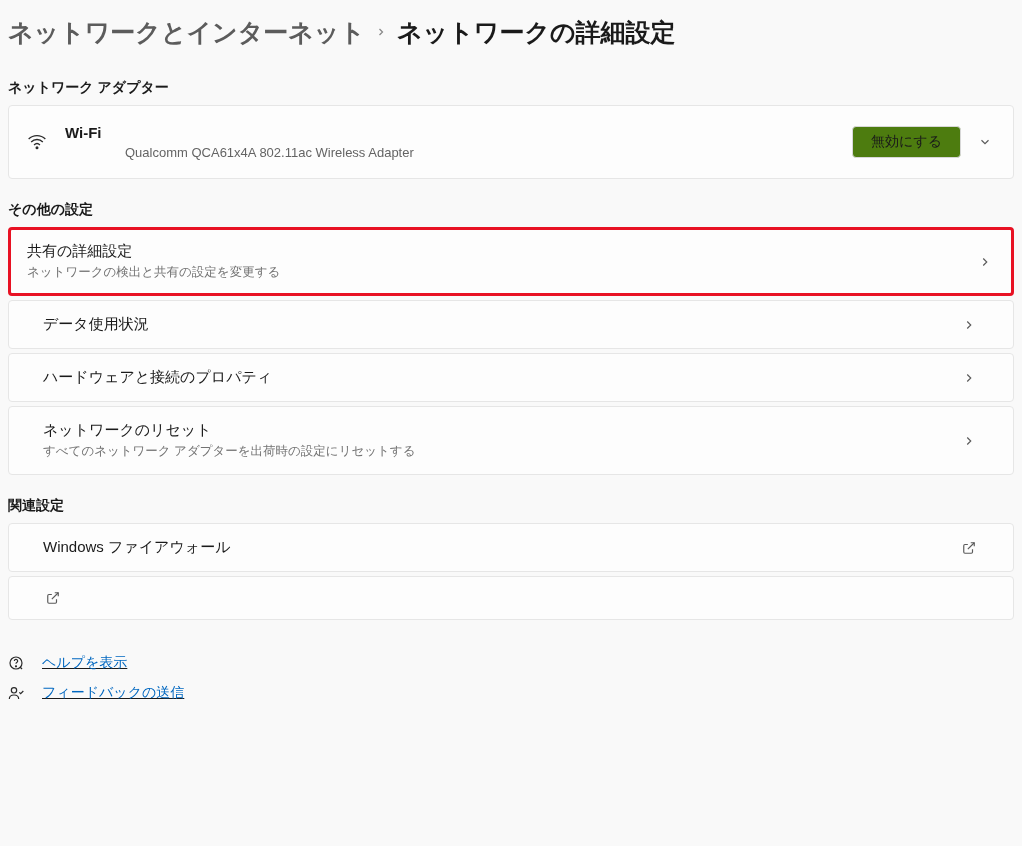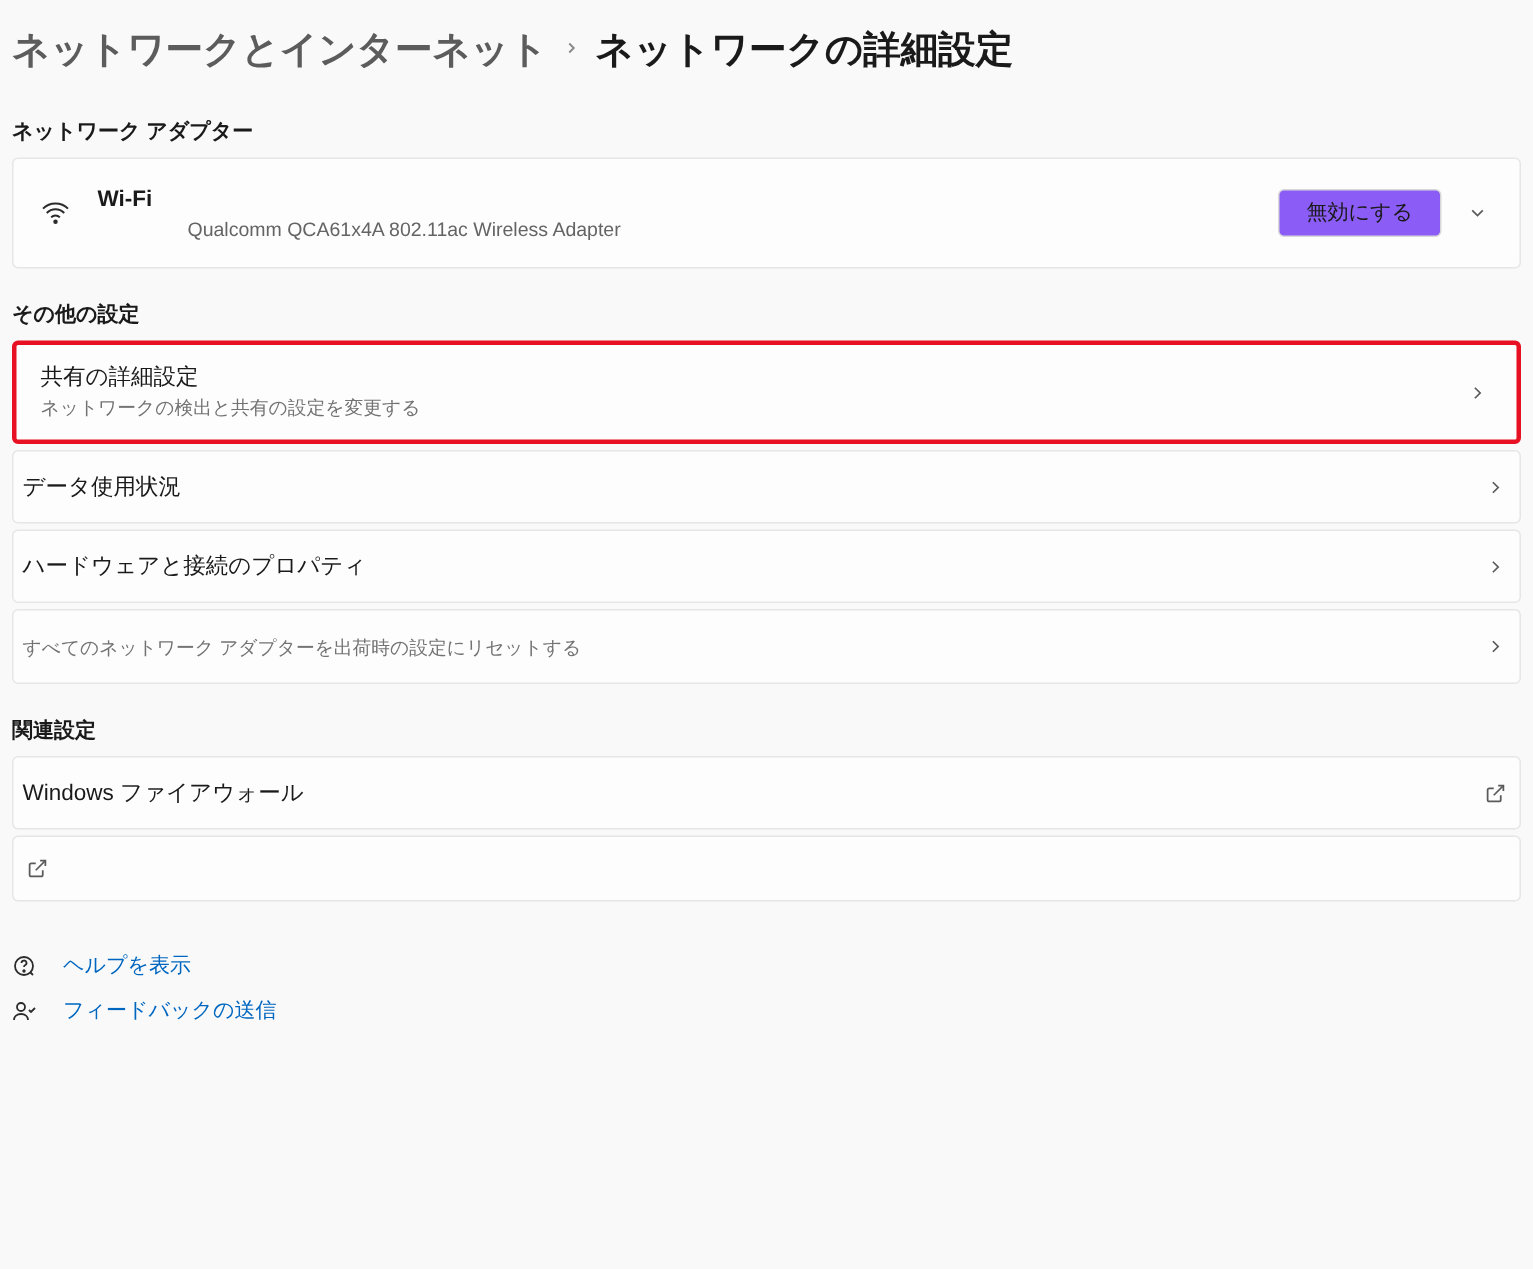--- a/index.html
+++ b/index.html
@@ -39,21 +39,21 @@
     color: #1a1a1a;
   }
 
   .card {
     background: #fdfdfd;
     border: 1px solid #e6e6e6;
     border-radius: 4px;
     margin: 4px 8px;
     display: flex;
     align-items: center;
-    padding: 14px 6px;
+    padding: 14px 34px;
     position: relative;
     cursor: pointer;
   }
 
   .adapter-card {
     padding: 16px 18px;
     min-height: 74px;
   }
   .adapter-icon {
     margin-right: 18px;
@@ -67,21 +67,21 @@
     font-weight: 700;
     color: #1a1a1a;
   }
   .adapter-sub {
     font-size: 13px;
     color: #646464;
     margin-top: 4px;
     margin-left: 60px;
   }
   .btn-disable {
-    background: #8b5cf6;
+    background: #4d7c0f;
     border: 1px solid #d8d8d8;
     border-radius: 4px;
     padding: 6px 18px;
     font-size: 14px;
     color: #1a1a1a;
     margin-right: 14px;
     cursor: pointer;
   }
 
   .card-text { flex: 1; }
@@ -96,20 +96,21 @@
     width: 20px;
   }
 
   .highlight {
     border: 3px solid #e81123 !important;
     padding: 12px 16px;
   }
 
   .footer-links {
     margin: 28px 8px 0 8px;
+    text-decoration: underline;
   }
   .footer-link {
     display: flex;
     align-items: center;
     gap: 16px;
     padding: 6px 0;
     cursor: pointer;
   }
   .footer-link .icon { color: #2b2b2b; width: 18px; display:flex; align-items:center; }
   .footer-link .label { color: #0067c0; font-size: 14px; }
@@ -181,20 +182,21 @@
   </div>
   <span class="chevron">
     <svg width="14" height="14" viewBox="0 0 24 24" fill="none" stroke="currentColor" stroke-width="2">
         <polyline points="9 18 15 12 9 6"></polyline>
       </svg>
   </span>
 </div>
 
 <div class="card">
   <div class="card-text">
+    <div class="card-title">ネットワークのリセット</div>
     <div class="card-sub">すべてのネットワーク アダプターを出荷時の設定にリセットする</div>
   </div>
   <span class="chevron">
     <svg width="14" height="14" viewBox="0 0 24 24" fill="none" stroke="currentColor" stroke-width="2">
         <polyline points="9 18 15 12 9 6"></polyline>
       </svg>
   </span>
 </div>
 
 <div class="section-title">関連設定</div>

